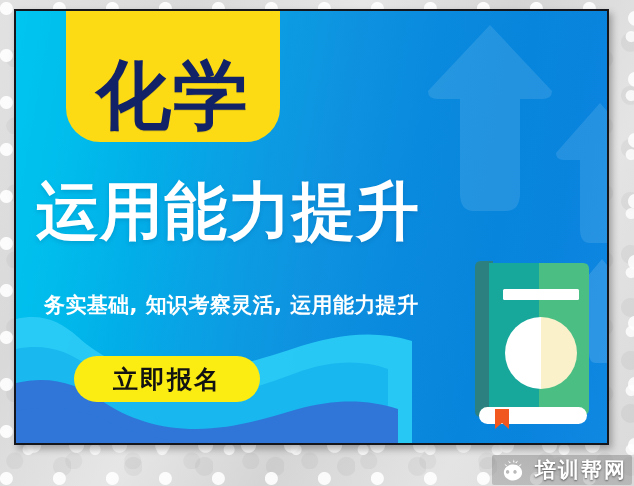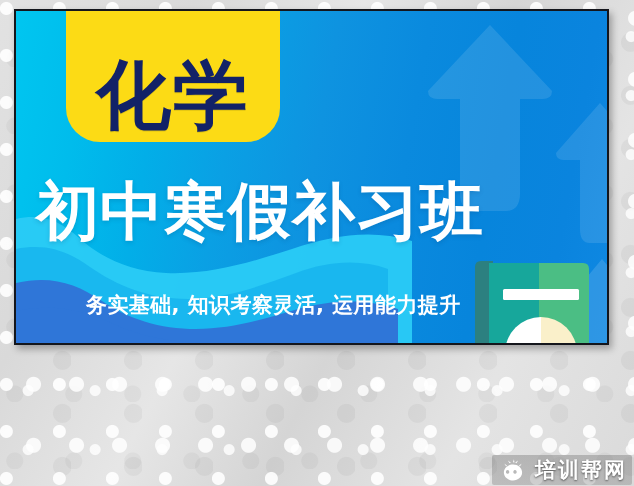--- a/index.html
+++ b/index.html
@@ -28,21 +28,21 @@
       linear-gradient(118deg, #e2e2e2 0%, #d9d9d9 22%, #e6e6e6 41%, #d5d5d5 58%, #e4e4e4 78%, #dadada 100%);
     background-size: 53px 47px, 67px 59px, 43px 61px, 71px 53px, 59px 67px, 100% 100%;
   }
 
   
   #banner {
     position: absolute;
     left: 14px;
     top: 9px;
     width: 595px;
-    height: 336px;
+    height: 436px;
     border: 2px solid #14161c;
     box-sizing: border-box;
     overflow: hidden;
     background: linear-gradient(100deg,
         #00c6f0 0%,
         #00bcec 12%,
         #02aee8 24%,
         #0aa0e4 36%,
         #0e93e0 50%,
         #0a8ade 64%,
@@ -126,21 +126,20 @@
 
   
   #subtitle {
     left: 28px;
     top: 280px;
     color: #ffffff;
     font-size: 21px;
     font-weight: 700;
     letter-spacing: 0.4px;
     white-space: nowrap;
-    margin-left: 42px;
   }
 
   
   #cta-button {
     left: 58px;
     top: 345px;
     width: 186px;
     height: 46px;
     background: #fbec12;
     border-radius: 23px;
@@ -213,24 +212,27 @@
       <path d="M0 66 C26 60 44 68 62 84 C84 104 112 118 150 120 C196 122 238 108 276 96 C318 82 356 76 396 88 L396 190 L0 190 Z" fill="#2ACBF5" opacity="0.95"></path>
       <path d="M0 96 C30 90 52 98 74 114 C100 132 132 146 172 146 C212 146 246 132 280 120 C312 108 344 106 372 116 L372 190 L0 190 Z" fill="#18B6EE" opacity="0.95"></path>
       <path d="M0 130 C34 122 60 130 86 148 C112 166 144 176 180 176 C216 176 248 166 282 156 C318 146 352 146 382 156 L382 190 L0 190 Z" fill="#2F76D8"></path>
       <path d="M0 158 C40 150 70 158 100 172 C130 186 166 190 200 190 L0 190 Z" fill="#2F76D8"></path>
     </svg>
 
     <div class="layer" id="subject-badge">
       <span class="badge-text">化学</span>
     </div>
 
-    <div class="layer" id="headline">初中寒假补习班</div>
+    <div class="layer" id="headline">运用能力提升</div>
 
     <div class="layer" id="subtitle">务实基础, 知识考察灵活, 运用能力提升</div>
 
+    <div class="layer" id="cta-button">
+      <span class="cta-text">立即报名</span>
+    </div>
 
     <svg class="layer" id="book" viewBox="0 0 125 172">
 
       <path d="M4 10 Q4 4 10 4 L22 4 L22 160 L10 160 Q4 160 4 154 Z" fill="#2C8080"></path>
 
       <path d="M18 6 L68 6 L68 158 L18 158 Z" fill="#17A79B"></path>
 
       <path d="M68 6 L112 6 Q118 6 118 12 L118 152 Q118 158 112 158 L68 158 Z" fill="#4BBE84"></path>
 
       <rect x="32" y="32" width="76" height="11" rx="1.5" fill="#FFFFFF"></rect>

